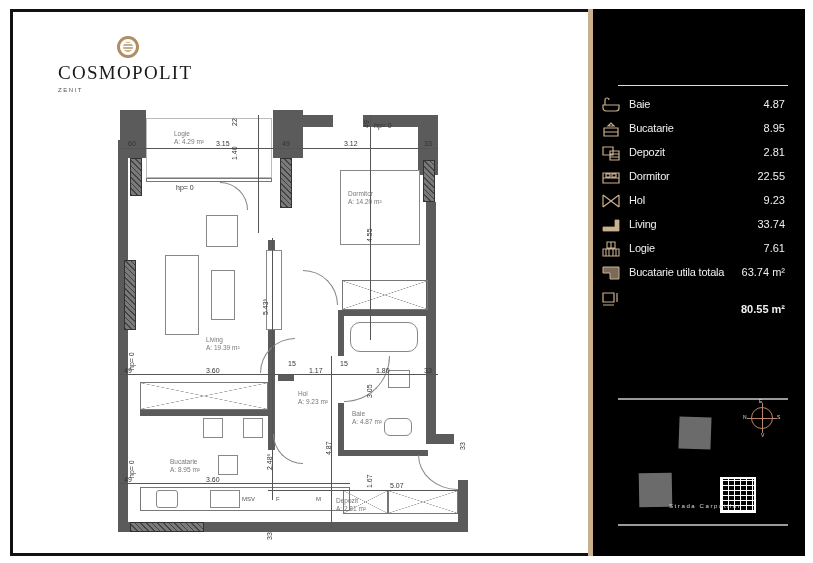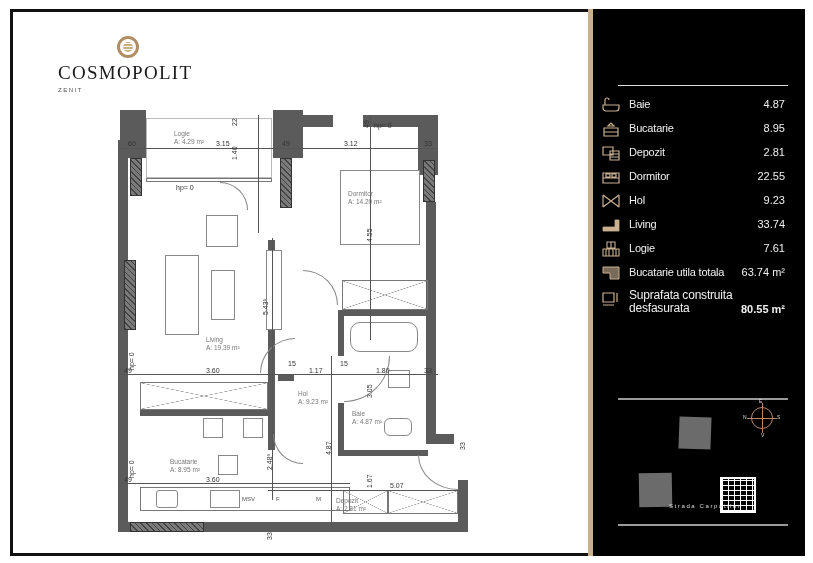--- a/index.html
+++ b/index.html
@@ -253,24 +253,20 @@
       <svg class="ico" viewBox="0 0 20 16">
           <path d="M2 2h16v12H9V8H2z" fill="#7a6a5a" stroke="#c9b08f" stroke-width="1"></path>
         </svg>
       <span class="lbl">Bucatarie utila totala</span>
       <span class="val">63.74 m²</span>
     </div>
     <div class="row big" style="top:196px;height:30px;">
       <svg class="ico" viewBox="0 0 20 16">
           <path d="M2 2h11v9H2z M16 2v9 M2 14h11" fill="none" stroke="#c9b08f" stroke-width="1.2"></path>
         </svg>
-      <span class="lbl">
-        <span>Suprafata construita</span><br>
-        <span>desfasurata</span>
-      </span>
       <span class="val">80.55 m²</span>
     </div>
   </div>
 
   <div class="rule gray" style="top:389px;"></div>
 
   <div class="bldg" style="left:86px;top:408px;width:32px;height:32px;transform:rotate(2deg);"></div>
   <div class="bldg" style="left:46px;top:464px;width:33px;height:34px;transform:rotate(-1deg);"></div>
   <div class="siteplan"></div>
   <div class="compass"></div>

